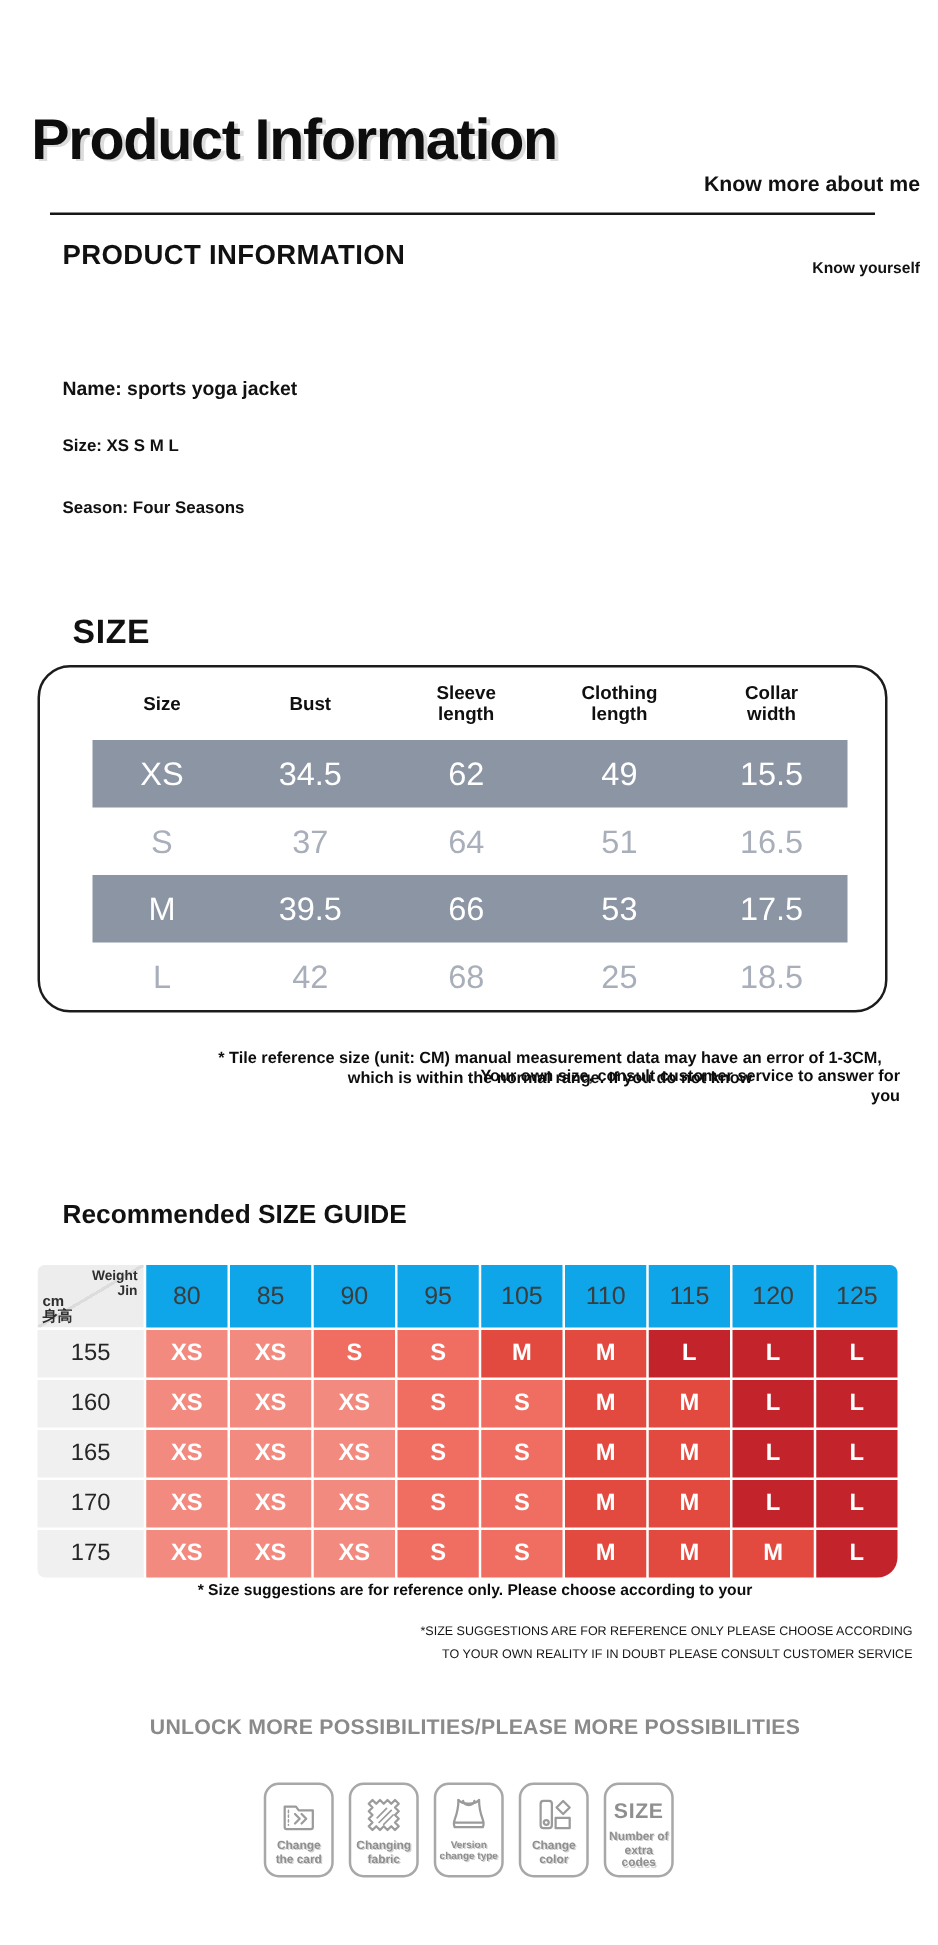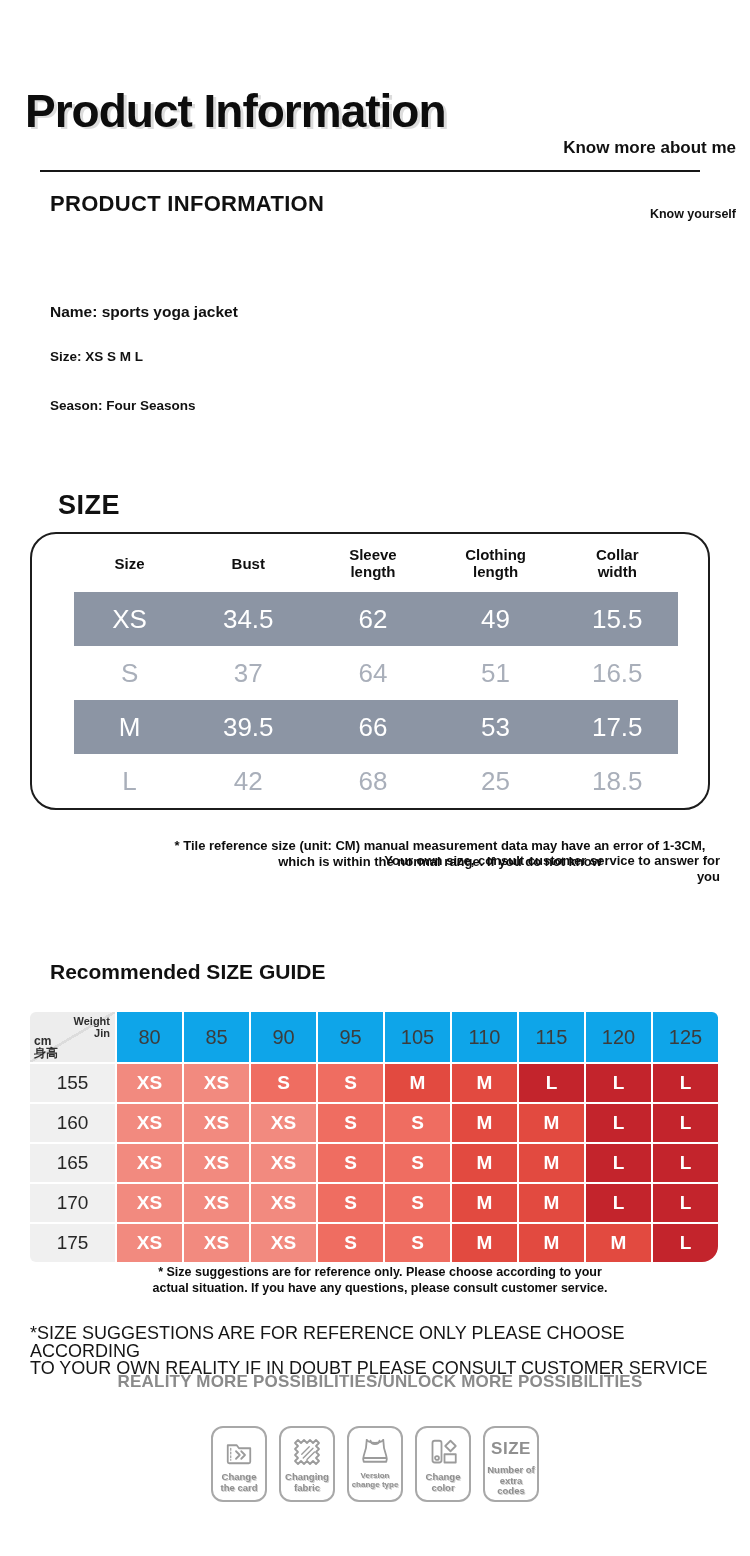--- a/index.html
+++ b/index.html
@@ -54,22 +54,22 @@
   .g-head.last{border-top-right-radius:6px;}
   .g-rowlabel{background:#f0f0f0;display:flex;align-items:center;justify-content:center;
               font-size:19px;color:#262626;}
   .g-rowlabel.bl-round{border-bottom-left-radius:6px;}
   .g-cell{display:flex;align-items:center;justify-content:center;
           font-size:19px;font-weight:700;color:#ffffff;}
   .g-cell.br-round{border-bottom-right-radius:16px;}
 
   .note-bold{position:absolute;left:30px;top:1264px;width:700px;text-align:center;
              font-size:12.5px;font-weight:700;line-height:16px;color:#0d0d0d;}
-  .note-caps{position:absolute;left:30px;top:1297px;width:700px;text-align:left;
-             font-size:18px;font-weight:400;line-height:17.5px;color:#151515;margin-top:28px;}
+  .note-caps{position:absolute;left:30px;top:1297px;width:700px;text-align:right;
+             font-size:10px;font-weight:400;line-height:17.5px;color:#151515;}
   .note-bold span,.note-caps span{display:block;}
 
   
   .unlock{position:absolute;left:30px;top:1372px;width:700px;text-align:center;
           font-size:17px;font-weight:700;color:#8a8a8a;letter-spacing:.2px;}
 
   
   .badges{position:absolute;left:0;top:1426px;width:750px;display:flex;justify-content:center;gap:12px;}
   .badge{width:56px;height:76px;border:2px solid #a8a8a8;border-radius:12px;box-sizing:border-box;
          display:flex;flex-direction:column;align-items:center;justify-content:flex-start;background:#fff;}
@@ -215,28 +215,27 @@
       <div class="g-cell" style="background: rgb(239, 109, 97);">S</div>
       <div class="g-cell" style="background: rgb(239, 109, 97);">S</div>
       <div class="g-cell" style="background: rgb(226, 74, 64);">M</div>
       <div class="g-cell" style="background: rgb(226, 74, 64);">M</div>
       <div class="g-cell" style="background: rgb(226, 74, 64);">M</div>
       <div class="g-cell br-round" style="background: rgb(195, 36, 44);">L</div>
     </div>
 
   <div class="note-bold">
     <span>* Size suggestions are for reference only. Please choose according to your</span>
-    <span>actual situation. If you have any questions, please consult customer service.</span>
   </div>
   <div class="note-caps">
     <span>*SIZE SUGGESTIONS ARE FOR REFERENCE ONLY PLEASE CHOOSE ACCORDING</span>
     <span>TO YOUR OWN REALITY IF IN DOUBT PLEASE CONSULT CUSTOMER SERVICE</span>
   </div>
 
-  <div class="unlock">REALITY MORE POSSIBILITIES/UNLOCK MORE POSSIBILITIES</div>
+  <div class="unlock">UNLOCK MORE POSSIBILITIES/PLEASE MORE POSSIBILITIES</div>
 
   <div class="badges">
     <div class="badge">
       <span class="ic">
         <svg width="38" height="36" viewBox="0 0 48 48">
           <path d="M9 15 h12 l3 4 h15 v18 a2 2 0 0 1 -2 2 H11 a2 2 0 0 1 -2 -2 z"></path>
           <path d="M13 19 v16" stroke-dasharray="2.5 2.5" stroke-width="1.6"></path>
           <path d="M20 23 l5 5 -5 5"></path>
           <path d="M27 23 l5 5 -5 5"></path>
         </svg>

